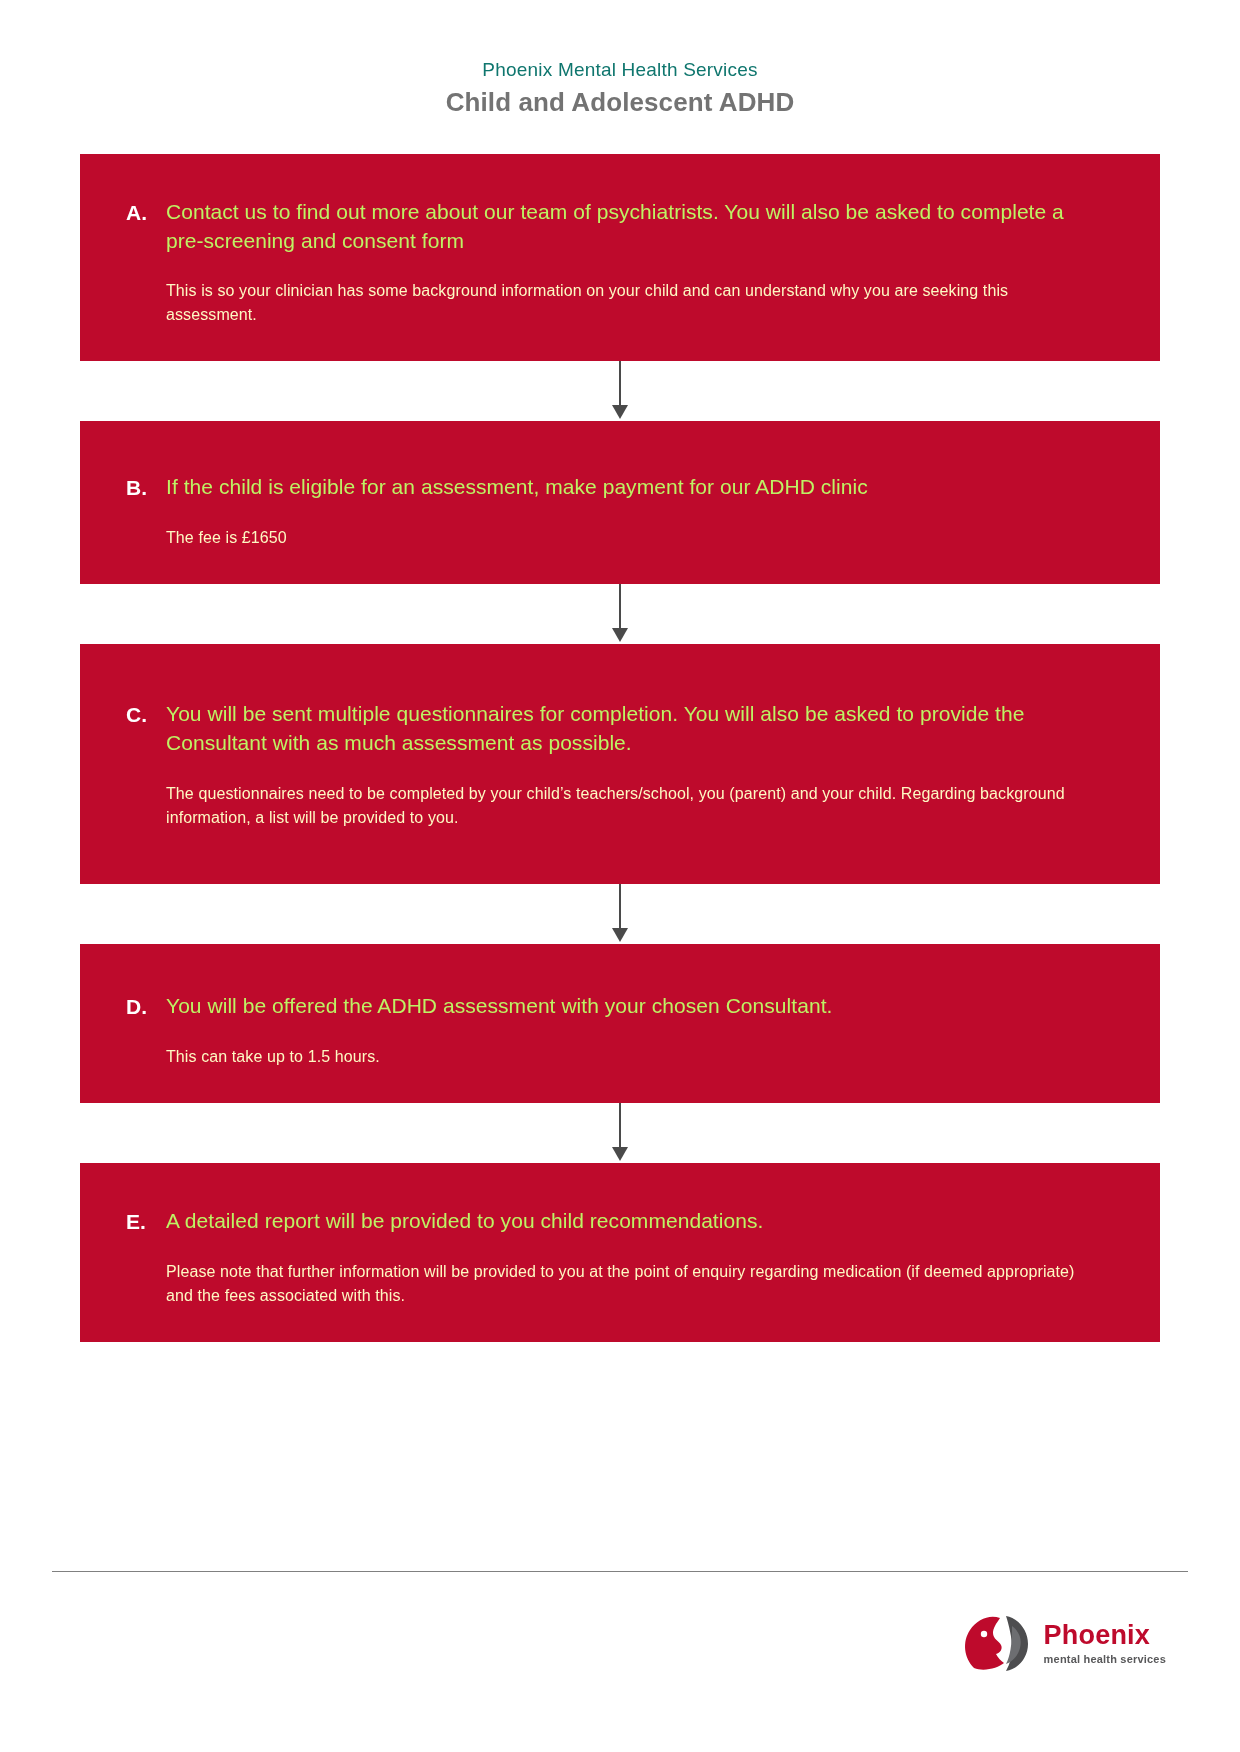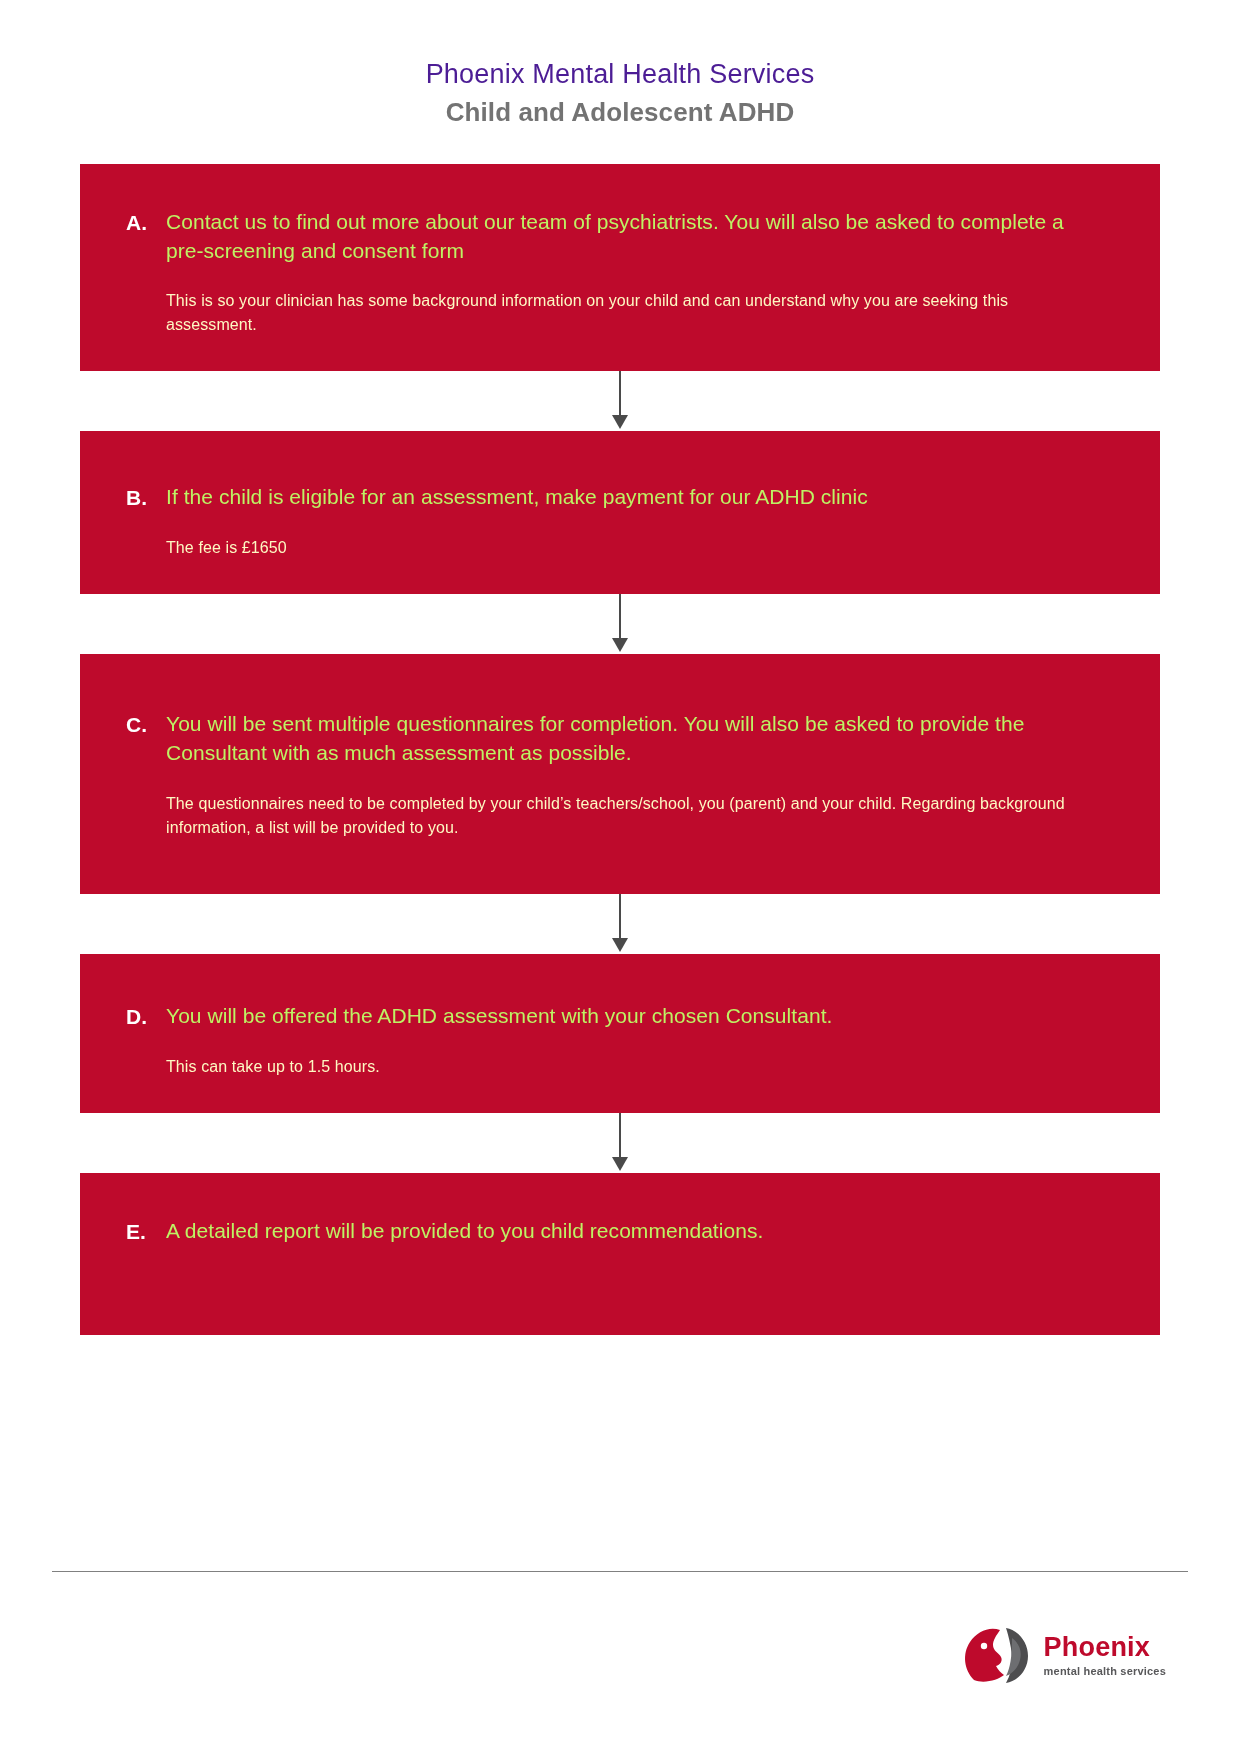--- a/index.html
+++ b/index.html
@@ -22,22 +22,22 @@
     height: 1752px;
     box-sizing: border-box;
   }
 
   
   .header {
     text-align: center;
     padding-top: 58px;
   }
   .header-sub {
-    font-size: 27px;
-    color: #4c1d95;
+    font-size: 19px;
+    color: #0f766e;
     letter-spacing: 0.2px;
     line-height: 1.25;
     font-weight: 400;
   }
   .header-title {
     font-size: 26px;
     color: #737373;
     font-weight: 700;
     letter-spacing: 0.1px;
     line-height: 1.3;
@@ -133,21 +133,21 @@
     left: 52px;
     right: 52px;
     bottom: 180px;
     height: 1px;
     background: #808080;
   }
 
   .footer-logo {
     position: absolute;
     right: 74px;
-    bottom: 60px;
+    bottom: 72px;
     display: flex;
     align-items: center;
     gap: 10px;
   }
   .logo-mark {
     width: 74px;
     height: 74px;
     position: relative;
     flex: 0 0 auto;
   }
@@ -232,20 +232,21 @@
 
     <div class="connector">
       <div class="line"></div>
       <div class="head"></div>
     </div>
 
     <div class="step step-e">
       <div class="step-letter">E.</div>
       <div class="step-body">
         <p class="step-heading">A detailed report will be provided to you child recommendations.</p>
+        <p class="step-desc">Please note that further information will be provided to you at the point of enquiry regarding medication (if deemed appropriate) and the fees associated with this.</p>
       </div>
     </div>
 
   </div>
 
   <div class="footer-rule"></div>
 
   <div class="footer-logo">
     <div class="logo-mark">
       <svg viewBox="0 0 74 74" width="74" height="74" aria-hidden="true">

